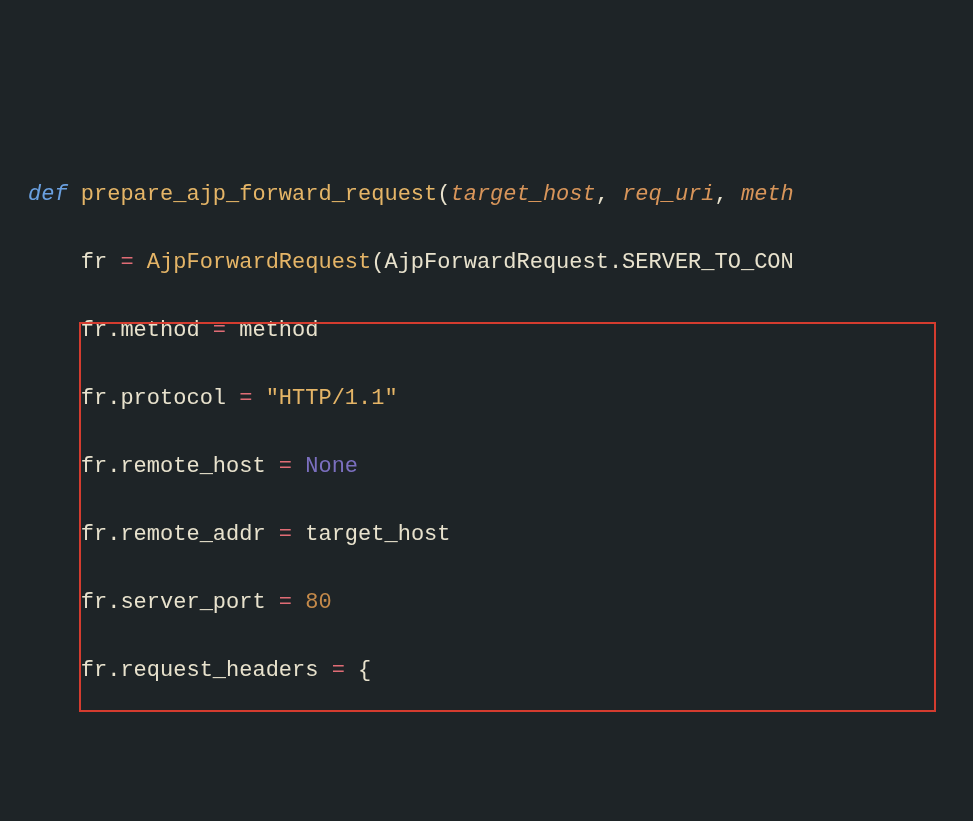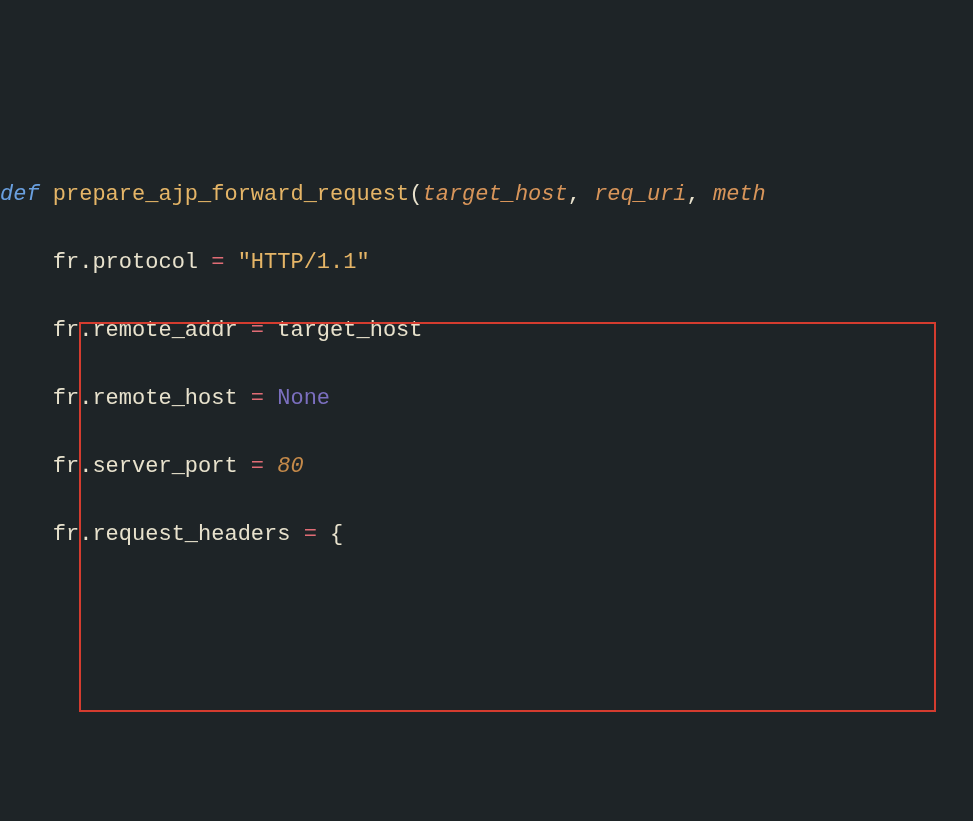--- a/index.html
+++ b/index.html
@@ -8,51 +8,53 @@
     font-family: "Consolas", "Menlo", "Courier New", monospace;
     font-size: 22px;
     line-height: 34px;
     padding: 8px 0 8px 0;
     width: 973px;
     height: 821px;
     overflow: hidden;
     white-space: pre;
     position: relative;
   }
-  .line { }
+  .line { padding-left: 28px; }
   .kw     { color: #6aa0e0; font-style: italic; }      
   .fn     { color: #e5b567; }                           
   .param  { color: #d8955a; font-style: italic; }       
   .op     { color: #e06c75; }                           
   .ident  { color: #e8e2cd; }                           
   .cls    { color: #e5b567; }                           
   .punct  { color: #e8e2cd; }                           
   .str    { color: #e5b567; }                           
   .const  { color: #7b6fbf; }                           
-  .num    { color: #c58a4a; font-style: italic; }                           
+  .num    { color: #c58a4a; }                           
   .redbox {
     position: absolute;
     border: 2px solid #d43c2f;
     left: 79px;
     top: 322px;
     width: 857px;
     height: 390px;
     pointer-events: none;
   }
 </style>
 </head>
 <body>
 
 
 
 <div>
 <div class="line"><span class="kw">def</span> <span class="fn">prepare_ajp_forward_request</span><span class="punct">(</span><span class="param">target_host</span><span class="punct">, </span><span class="param">req_uri</span><span class="punct">, </span><span class="param">meth</span></div>
+<div class="line">    <span class="ident">fr</span> <span class="op">=</span> <span class="cls">AjpForwardRequest</span><span class="punct">(</span><span class="ident">AjpForwardRequest</span><span class="punct">.</span><span class="ident">SERVER_TO_CON</span></div>
+<div class="line">    <span class="ident">fr</span><span class="punct">.</span><span class="ident">method</span> <span class="op">=</span> <span class="ident">method</span></div>
 <div class="line">    <span class="ident">fr</span><span class="punct">.</span><span class="ident">protocol</span> <span class="op">=</span> <span class="str">"HTTP/1.1"</span></div>
+<div class="line">    <span class="ident">fr</span><span class="punct">.</span><span class="ident">remote_host</span> <span class="op">=</span> <span class="const">None</span></div>
 <div class="line">    <span class="ident">fr</span><span class="punct">.</span><span class="ident">remote_addr</span> <span class="op">=</span> <span class="ident">target_host</span></div>
-<div class="line">    <span class="ident">fr</span><span class="punct">.</span><span class="ident">remote_host</span> <span class="op">=</span> <span class="const">None</span></div>
 <div class="line">    <span class="ident">fr</span><span class="punct">.</span><span class="ident">server_port</span> <span class="op">=</span> <span class="num">80</span></div>
 <div class="line">    <span class="ident">fr</span><span class="punct">.</span><span class="ident">request_headers</span> <span class="op">=</span> <span class="punct">{</span></div>
 
 
 
 
 
 
 
 

